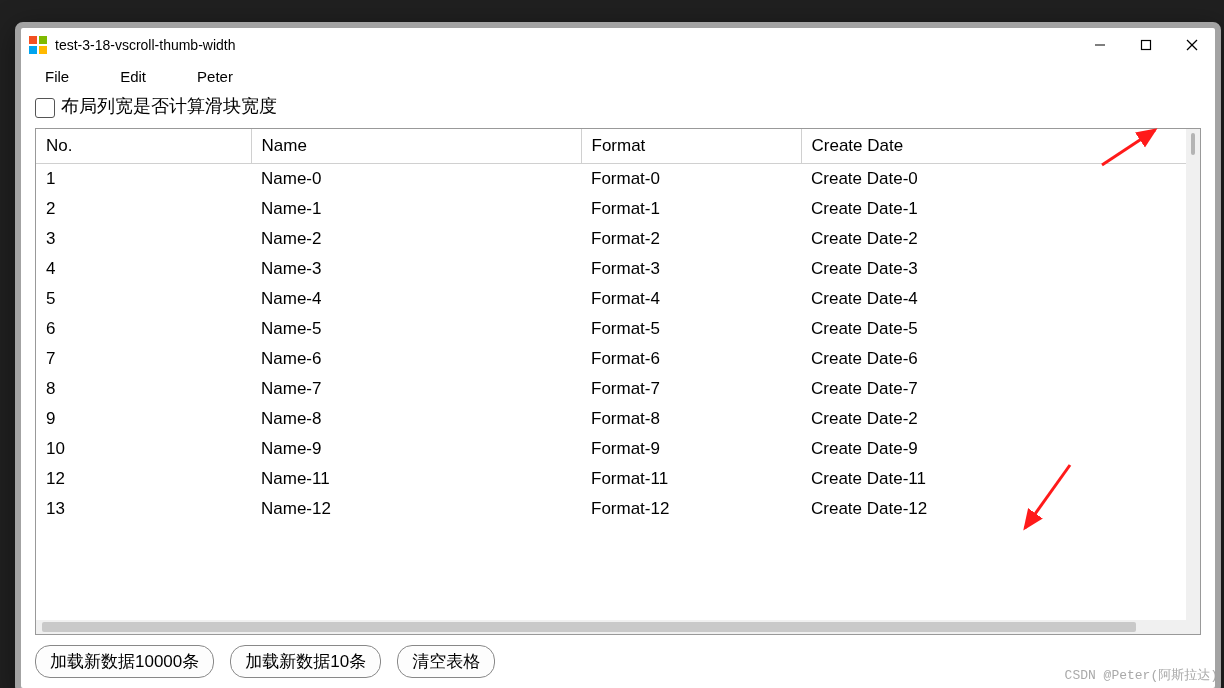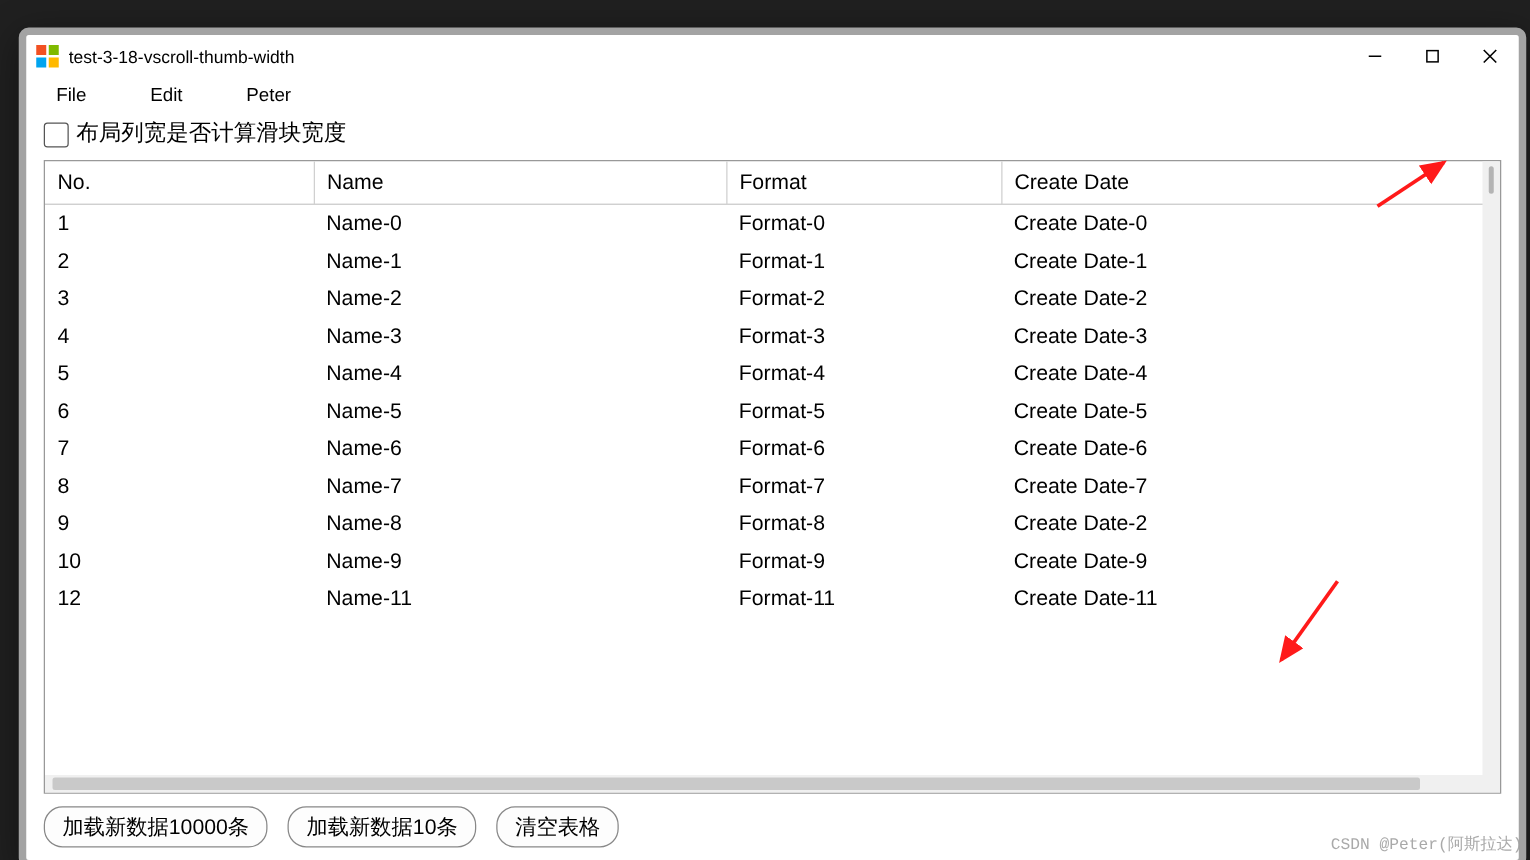--- a/index.html
+++ b/index.html
@@ -160,20 +160,26 @@
                   <td>Name-9</td>
                   <td>Format-9</td>
                   <td>Create Date-9</td>
                 </tr>
                 <tr>
                   <td>12</td>
                   <td>Name-11</td>
                   <td>Format-11</td>
                   <td>Create Date-11</td>
                 </tr>
+                <tr>
+                  <td>13</td>
+                  <td>Name-12</td>
+                  <td>Format-12</td>
+                  <td>Create Date-12</td>
+                </tr>
               </tbody>
           </table>
           <div class="vscroll">
             <div class="vscroll-thumb"></div>
           </div>
         </div>
         <div class="hscroll">
           <div class="hscroll-thumb"></div>
         </div>
       </div>

